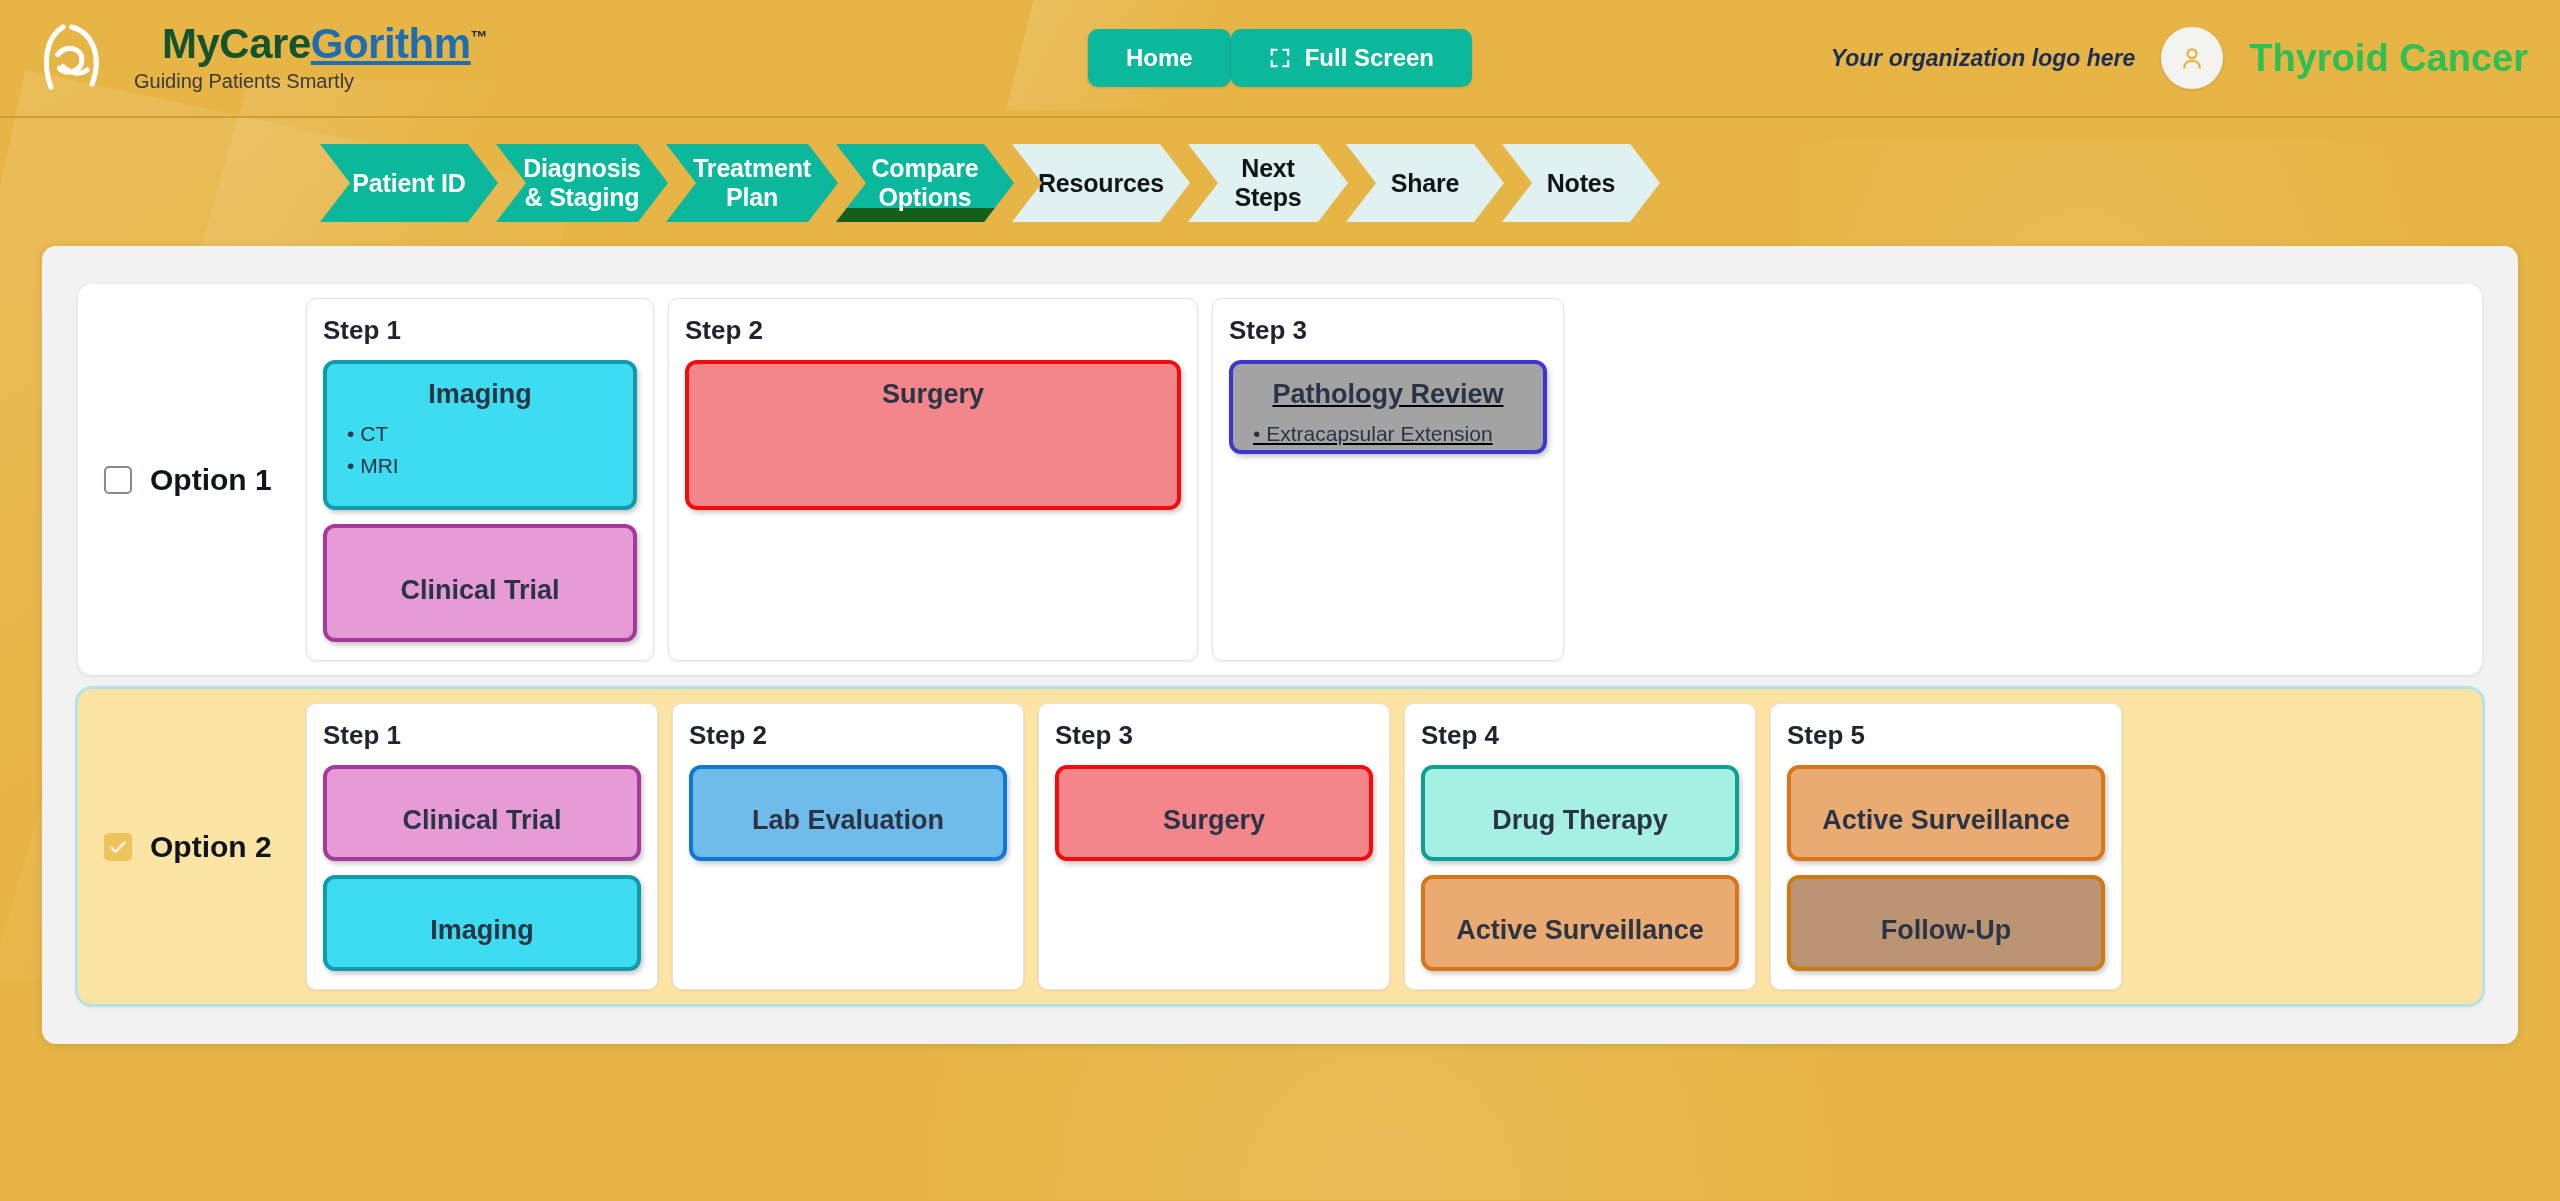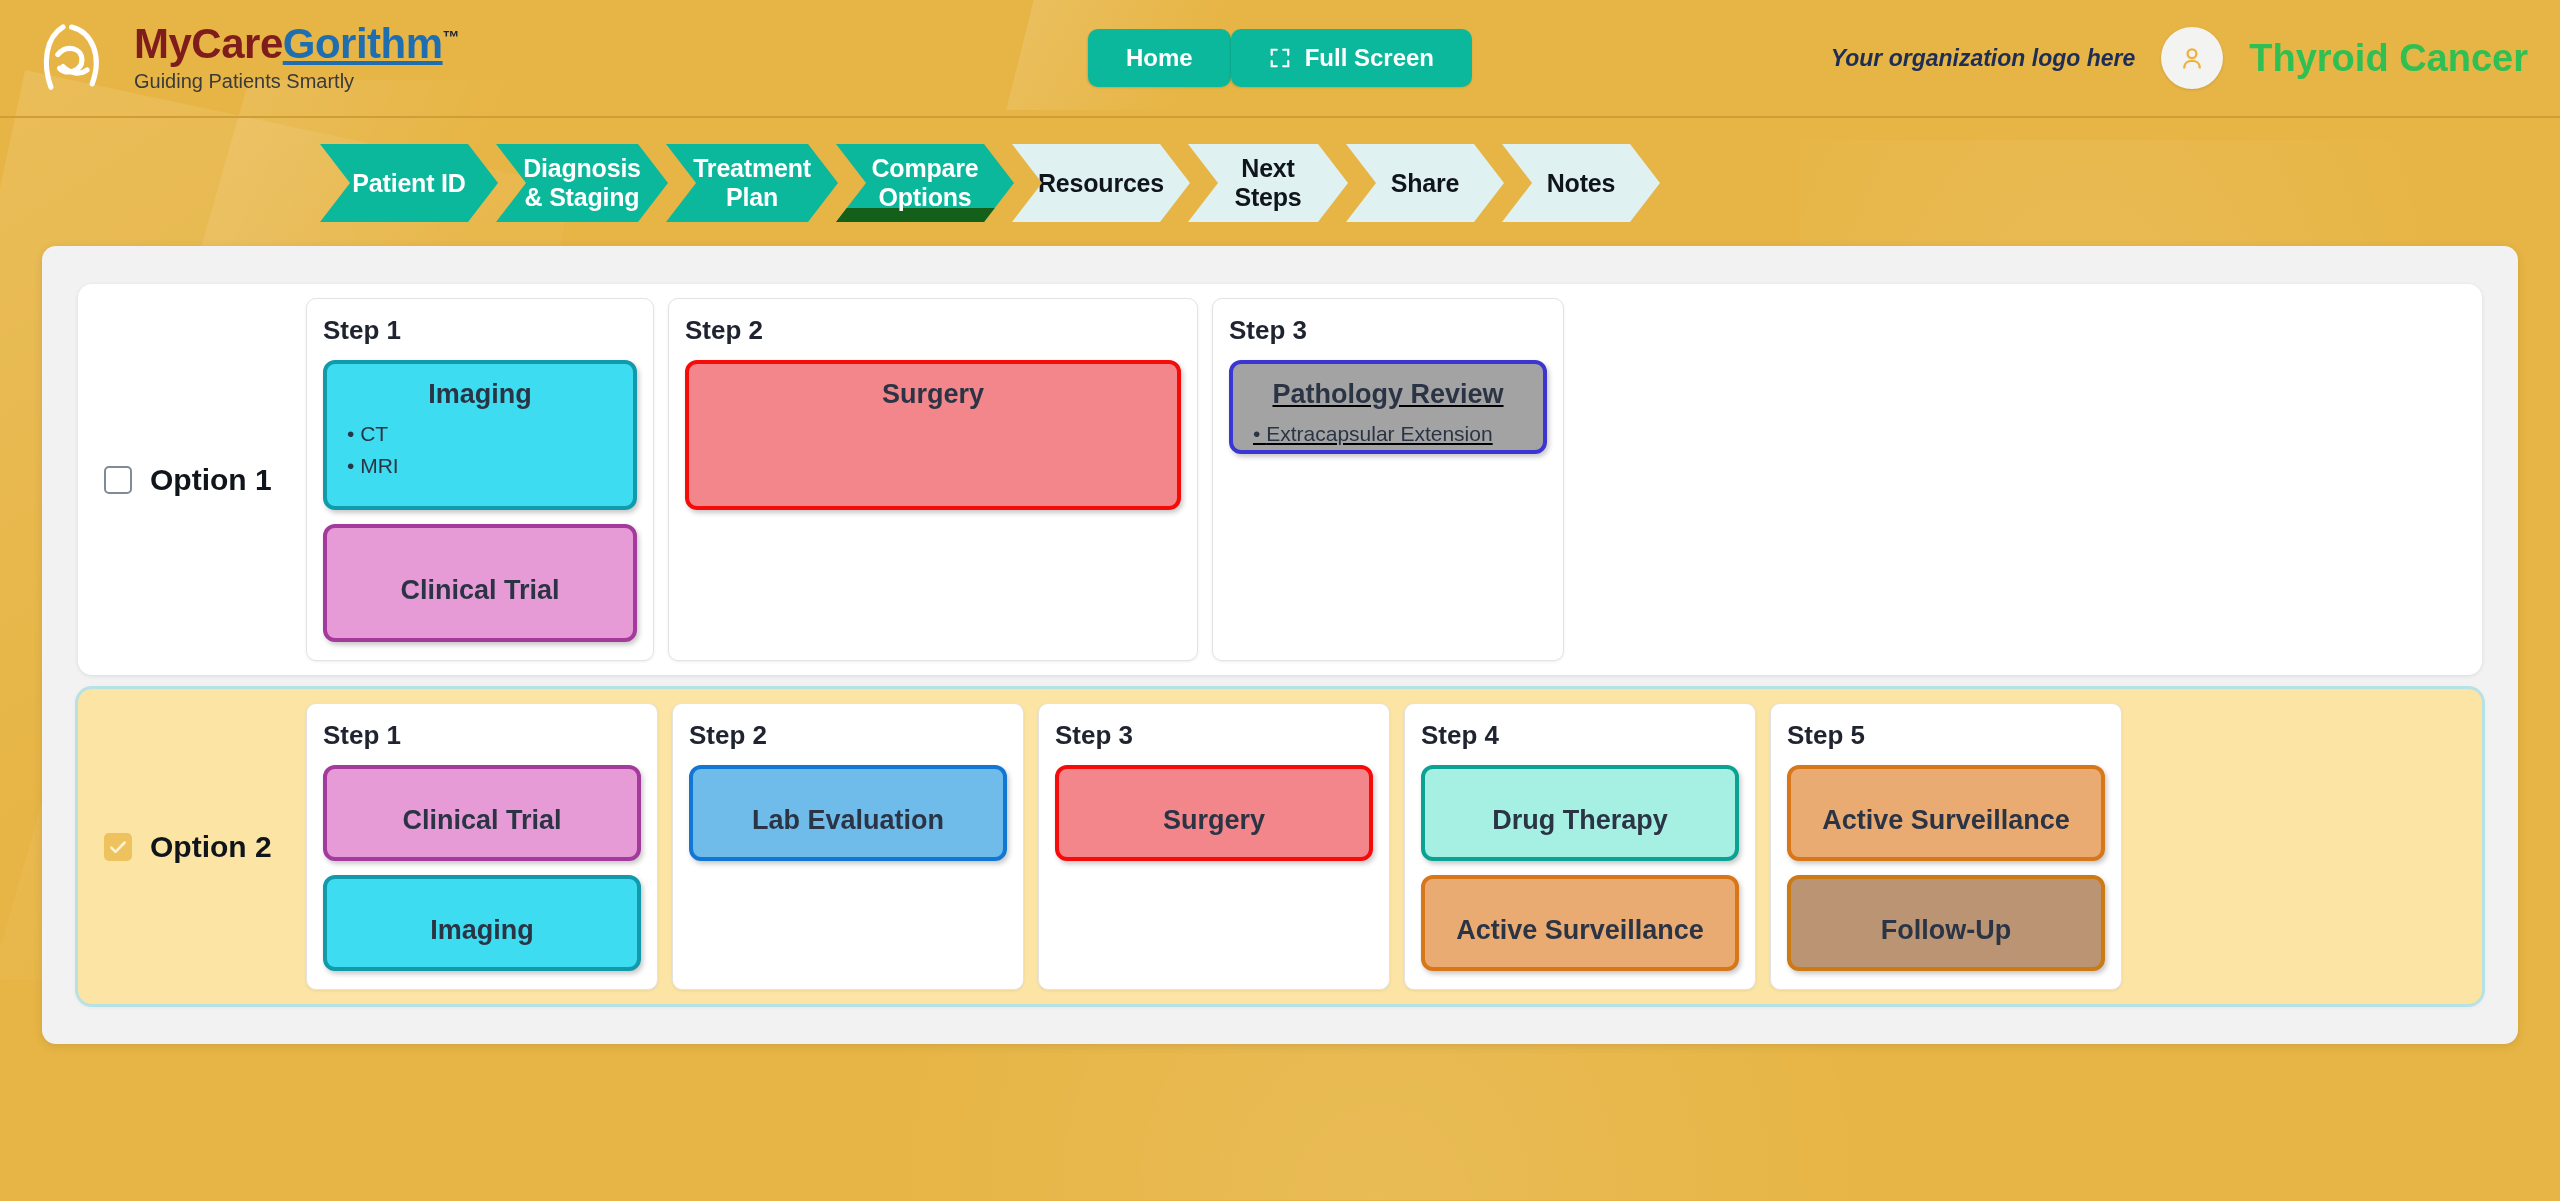--- a/index.html
+++ b/index.html
@@ -55,21 +55,21 @@
 
   .brand { display: flex; align-items: center; gap: 16px; }
 
   .brand-mark { width: 86px; height: 86px; flex: none; }
 
   .brand-text { display: flex; flex-direction: column; justify-content: center; }
   .brand-title {
     font-size: 42px; font-weight: 700; letter-spacing: -0.5px; line-height: 1.02;
     white-space: nowrap;
   }
-  .brand-title .t1 { color: #7f1d1d; }
+  .brand-title .t1 { color: #14532d; margin-left: 28px; }
   .brand-title .t2 { color: #1f6fb0; text-decoration: underline; }
   .brand-title .tm { color: #1d2433; font-size: 17px; vertical-align: super; }
   .brand-tagline { font-size: 20px; color: #3a3a3a; margin-top: 4px; }
 
   .header-center {
     position: absolute; left: 50%; top: 50%; transform: translate(-50%,-50%);
     display: flex; align-items: center;
   }
   .hbtn {
     background: #0bb89b; color: #fff; border: none;

